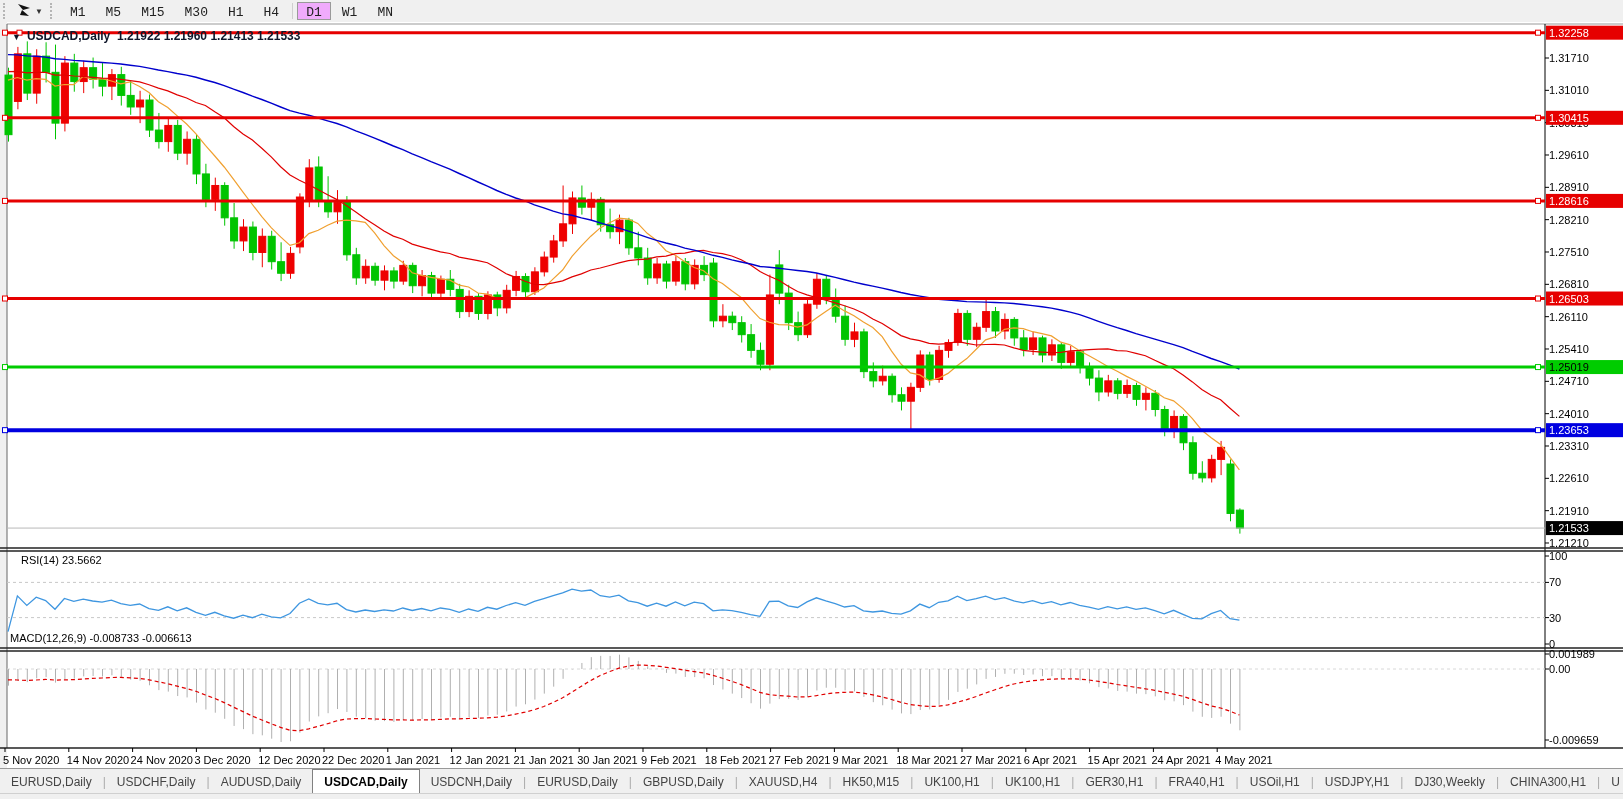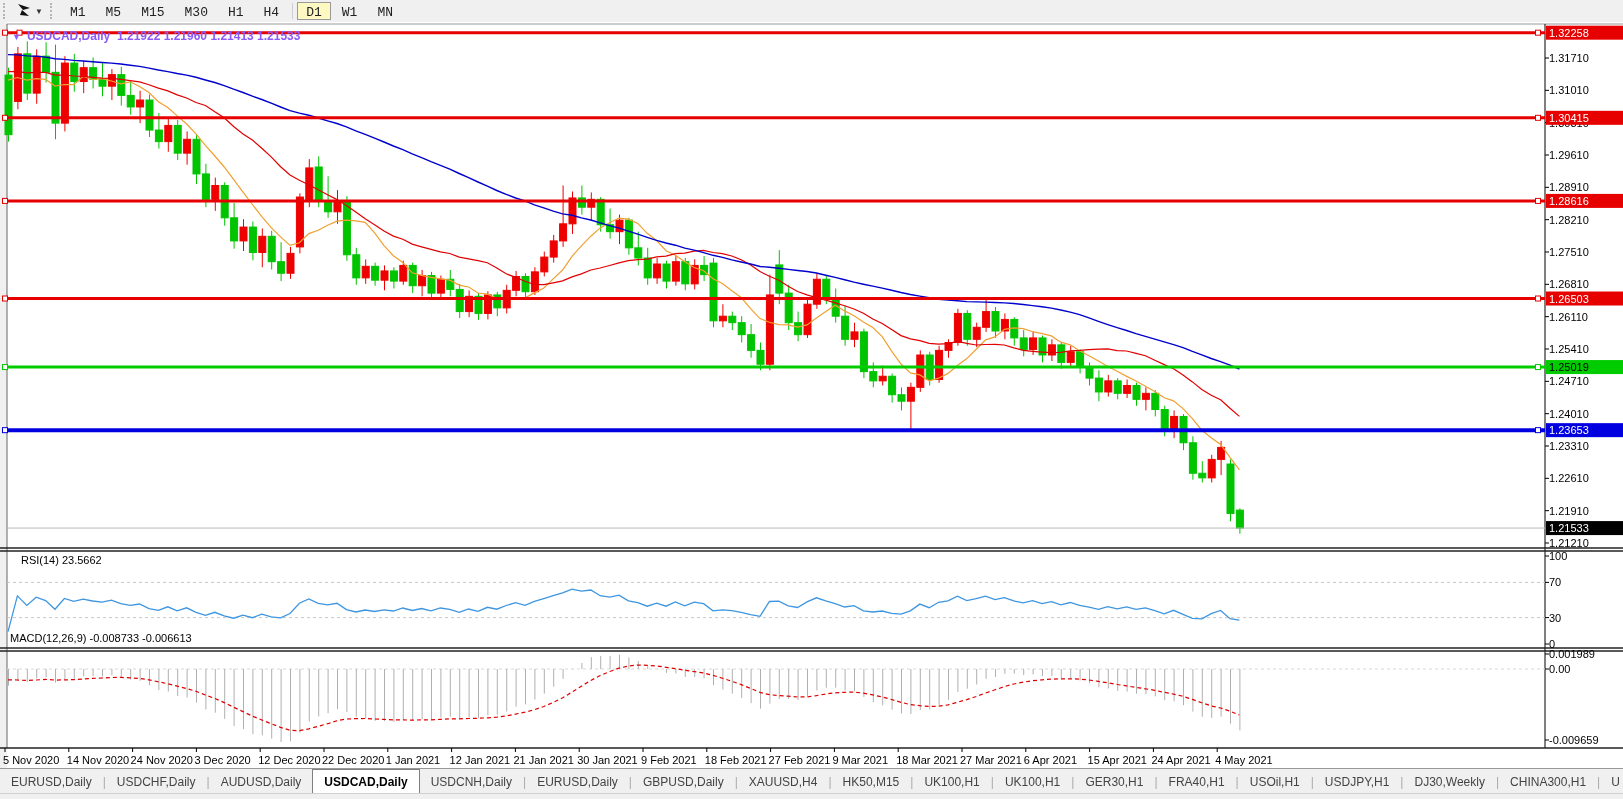--- a/index.html
+++ b/index.html
@@ -3,25 +3,25 @@
 <meta charset="utf-8">
 <style>
   html,body{margin:0;padding:0;background:#e8e8e8;}
   .app{position:relative;width:1623px;height:799px;background:#fff;font-family:"Liberation Sans",sans-serif;overflow:hidden;}
   
   .toolbar{position:absolute;top:0;left:0;width:100%;height:22px;background:#f0f0f0;border-bottom:1px solid #d4d4d4;display:flex;align-items:center;}
   .grip{width:5px;height:16px;margin:0 3px;border-left:2px dotted #b5b5b5;}
   .tool-icon{display:flex;align-items:center;gap:2px;border:none;background:transparent;padding:2px 4px;cursor:pointer;}
   .tool-icon .caret{font-size:8px;color:#333;}
   .tf-btn{border:1px solid transparent;background:transparent;font-family:Liberation Mono, monospace;font-size:13px;color:#222;padding:2px 8px;margin:0 1px;height:18px;cursor:pointer;}
-  .tf-btn.active{background:#fef9c3;border:1px solid #9a9a9a;}
+  .tf-btn.active{background:#f0abfc;border:1px solid #9a9a9a;}
   .tf-sep{width:1px;height:16px;background:#cfcfcf;margin:0 3px;}
   
   .chart-wrap{position:absolute;top:22px;left:0;width:1623px;height:746px;background:#fff;}
-  .chart-title{position:absolute;top:7px;left:12px;font-size:12px;font-weight:bold;color:#8b5cf6;white-space:nowrap;z-index:5;}
+  .chart-title{position:absolute;top:7px;left:12px;font-size:12px;font-weight:bold;color:#0f172a;white-space:nowrap;z-index:5;}
   .chart-title .tri{font-size:9px;margin-right:6px;}
   .pane-label{position:absolute;left:10px;font-size:11px;color:#000;z-index:5;white-space:nowrap;}
   
   .tabbar{position:absolute;top:768px;left:0;width:1623px;height:25px;background:#f0f0f0;border-top:1px solid #999;display:flex;align-items:stretch;overflow:hidden;}
   .tab{display:flex;align-items:center;padding:8px 11px;font-size:12px;color:#444;background:transparent;border:none;cursor:pointer;white-space:nowrap;font-family:"Liberation Sans",sans-serif;}
   .tab.active{background:#fff;border:1px solid #808080;border-bottom:none;color:#000;font-weight:bold;}
   .tab-sep{align-self:center;color:#aaa;font-size:12px;}
   .statusbar{position:absolute;top:793px;left:0;width:100%;height:6px;background:#f0f0f0;border-top:1px solid #d0d0d0;}
   svg text{font-family:"Liberation Sans",sans-serif;font-size:11px;fill:#000;}
 </style>

